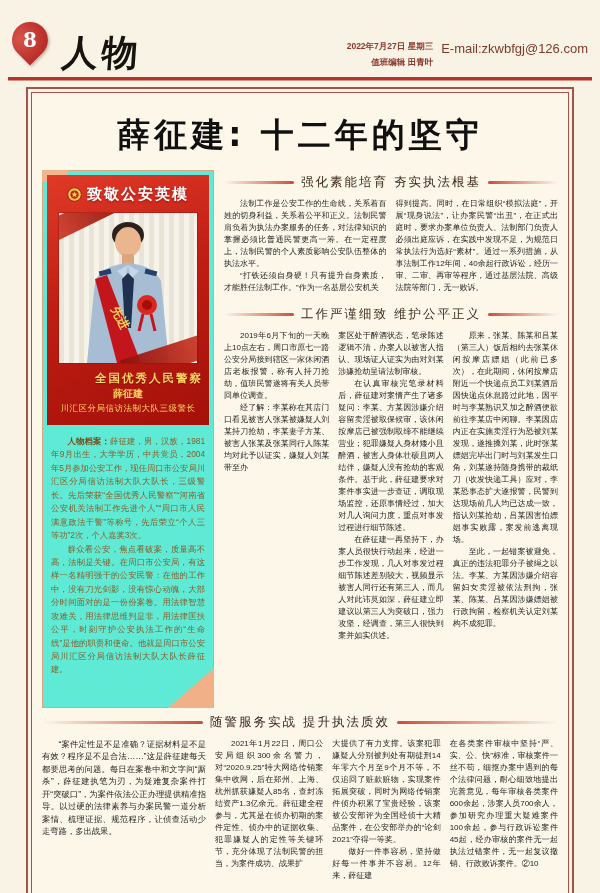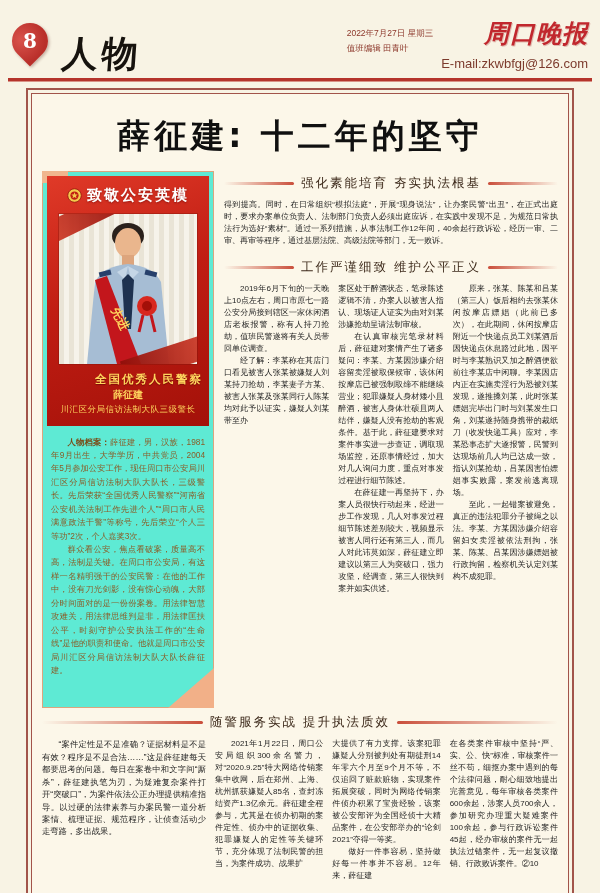--- a/index.html
+++ b/index.html
@@ -23,21 +23,21 @@
     position:absolute; left:2px; top:2px; width:36px; height:36px;
     display:flex; align-items:center; justify-content:center;
     color:#fff; font-family:"DejaVu Serif", serif; font-weight:bold; font-size:20px;
   }
   .section-name {
     font-family:"DejaVu Serif", serif; font-weight:900; font-size:36px;
     color:#17130e; margin-left:12px; letter-spacing:4px; line-height:1;
     transform:skewX(-4deg);
   }
   .header-right { margin-left:auto; display:flex; align-items:flex-start; gap:8px; }
-  .meta-col { text-align:left; color:#8c372a; font-size:8.5px; font-weight:normal; line-height:1.8; padding-top:6px; }
+  .meta-col { text-align:right; color:#8c372a; font-size:8.5px; font-weight:bold; line-height:1.8; padding-top:6px; }
   .logo-col { text-align:right; }
   .masthead {
     color:#c1272d; font-family:"DejaVu Serif", serif; font-weight:900;
     font-size:25px; font-style:italic; letter-spacing:1px; line-height:1.1;
     text-shadow:1px 1px 0 rgba(150,20,20,.25);
   }
   .email { font-size:13px; color:#7c3a2c; margin-top:8px; }
   .header-rule { margin:3px 8px 0 8px; border-top:3px solid #b5342b; border-bottom:1px solid #d99286; height:3px; }
 
   
@@ -108,21 +108,20 @@
       <div class="pin-body"></div>
       <div class="pin-num">8</div>
     </div>
     <div class="section-name">人物</div>
     <div class="header-right">
       <div class="meta-col">
         <div>2022年7月27日 星期三</div>
         <div>值班编辑 田青叶</div>
       </div>
       <div class="logo-col">
-        <div class="masthead">周口晚报</div>
         <div class="email">E-mail:zkwbfgj@126.com</div>
       </div>
     </div>
   </div>
   <div class="header-rule"></div>
 
   <div class="content-box">
     <div class="box-inner">
       <h1 class="headline">薛征建: 十二年的坚守</h1>
 
@@ -170,20 +169,24 @@
 
         <div>
           <div class="sec">
             <div class="sec-head">
               <div class="flourish l"></div>
               <div class="sec-head-text">强化素能培育 夯实执法根基</div>
               <div class="flourish r"></div>
             </div>
             <div class="cols">
               <div class="col">
+                <p>法制工作是公安工作的生命线，关系着百姓的切身利益，关系着公平和正义。法制民警肩负着为执法办案服务的任务，对法律知识的掌握必须比普通民警更高一筹。在一定程度上，法制民警的个人素质影响公安队伍整体的执法水平。</p>
+                <p>“打铁还须自身硬！只有提升自身素质，才能胜任法制工作。”作为一名基层公安机关</p>
+              </div>
+              <div class="col">
                 <p class="cont">得到提高。同时，在日常组织“模拟法庭”，开展“现身说法”，让办案民警“出丑”，在正式出庭时，要求办案单位负责人、法制部门负责人必须出庭应诉，在实践中发现不足，为规范日常执法行为选好“素材”。通过一系列措施，从事法制工作12年间，40余起行政诉讼，经历一审、二审、再审等程序，通过基层法院、高级法院等部门，无一败诉。</p>
               </div>
             </div>
           </div>
 
           <div class="sec">
             <div class="sec-head">
               <div class="flourish l"></div>
               <div class="sec-head-text">工作严谨细致 维护公平正义</div>
               <div class="flourish r"></div>

